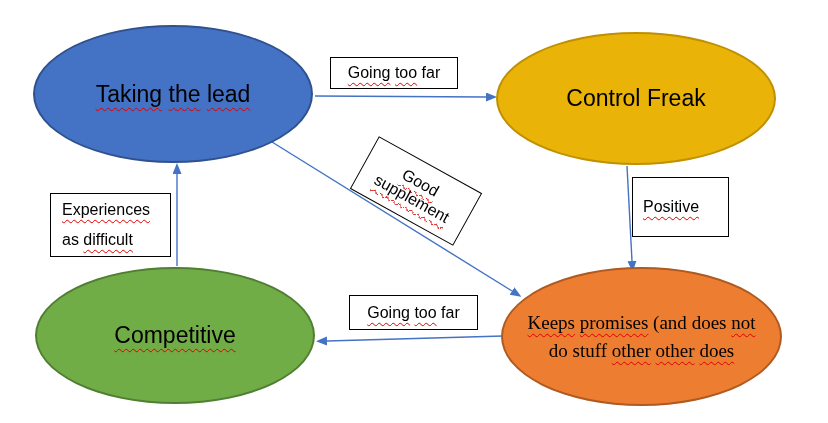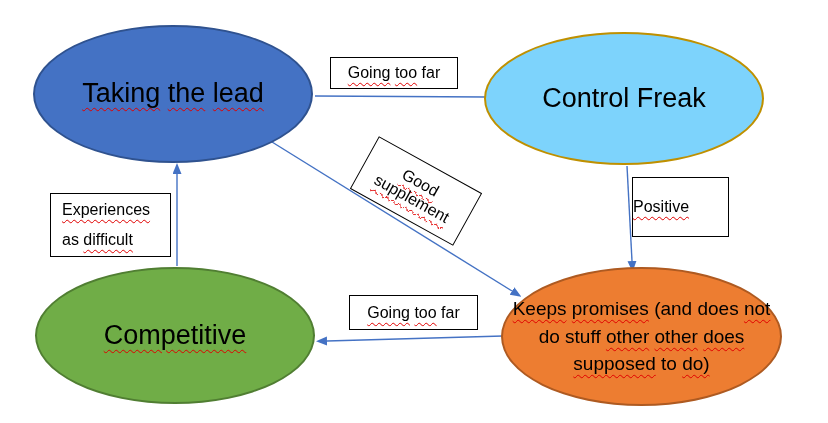--- a/index.html
+++ b/index.html
@@ -16,21 +16,21 @@
   .arrowhead { fill: var(--arrow, #4472C4); }
 
   .node {
     position: absolute; z-index: 2;
     border-radius: 50%;
     box-sizing: border-box;
     border: 2.5px solid;
     display: flex; align-items: center; justify-content: center;
     text-align: center;
   }
-  .node-big { font-size: 27px; line-height: 1.25; }
+  .node-big { font-size: 23px; line-height: 1.25; }
   .node-small { font-size: 19px; line-height: 1.45; padding: 0 14px; }
 
   .label-box {
     position: absolute; z-index: 3;
     background: var(--boxfill, #fff);
     border: 1.5px solid var(--boxborder, #000);
     box-sizing: border-box;
     font-size: 16px;
     display: flex; flex-direction: column; justify-content: center;
   }
@@ -66,50 +66,49 @@
     <path class="arrow-line" marker-end="url(#ah)" d="M503,336 L327,341"></path>
     <path class="arrow-line" marker-end="url(#ah)" d="M177,266 L177,174"></path>
   </svg>
 
   <div class="node node-big" style="left: 33px; top: 25px; width: 280px; height: 138px; background: rgb(68, 114, 196); border-color: rgb(47, 82, 143);">
     <div>
         <div class="tline"><span class="sp">Taking</span> <span class="sp">the</span> <span class="sp">lead</span></div>
       </div>
   </div>
 
-  <div class="node node-big" style="left: 484px; top: 32px; width: 280px; height: 133px; background: #7dd3fc; border-color: rgb(191, 144, 0);">
+  <div class="node node-big" style="left: 496px; top: 32px; width: 280px; height: 133px; background: #eab308; border-color: rgb(191, 144, 0);">
     <div>
         <div class="tline"><span>Control</span> <span>Freak</span></div>
       </div>
   </div>
 
   <div class="node node-big" style="left: 35px; top: 267px; width: 280px; height: 137px; background: rgb(112, 173, 71); border-color: rgb(80, 126, 50); text-align: right;">
     <div>
         <div class="tline"><span class="sp">Competitive</span></div>
       </div>
   </div>
 
-  <div class="node node-small" style="left: 501px; top: 267px; width: 281px; height: 139px; background: rgb(237, 125, 49); border-color: rgb(174, 90, 33);">
+  <div class="node node-small" style="left: 501px; top: 267px; width: 281px; height: 139px; background: rgb(237, 125, 49); border-color: rgb(174, 90, 33); font-family: Liberation Serif, serif;">
     <div>
         <div class="tline"><span class="sp">Keeps</span> <span class="sp">promises</span> <span>(and</span> <span>does</span> <span class="sp">not</span></div>
         <div class="tline"><span>do</span> <span>stuff</span> <span class="sp">other</span> <span class="sp">other</span> <span class="sp">does</span></div>
-        <div class="tline"><span class="sp">supposed</span> <span>to</span> <span class="sp">do)</span></div>
       </div>
   </div>
 
   <div class="label-box label-center" style="left:330px; top:57px; width:128px; height:32px;">
       <div class="tline"><span class="sp">Going</span> <span class="sp">too</span> <span>far</span></div>
     </div>
 
   <div class="label-box label-center rotated" style="left:357px; top:161px; width:118px; height:60px;">
       <div class="tline"><span class="sp">Good</span></div>
       <div class="tline"><span class="sp">supplement</span></div>
     </div>
 
-  <div class="label-box label-left lh-tall" style="left:632px; top:177px; width:97px; height:60px; padding-left:0;gap:12px;">
+  <div class="label-box label-left lh-tall" style="left:632px; top:177px; width:97px; height:60px; padding-left:10px;gap:12px;">
       <div class="tline"><span class="sp">Positive</span></div>
     </div>
 
   <div class="label-box label-left lh-tall" style="left:50px; top:193px; width:121px; height:64px; padding-left:11px;">
       <div class="tline"><span class="sp">Experiences</span></div>
       <div class="tline"><span>as</span> <span class="sp">difficult</span></div>
     </div>
 
   <div class="label-box label-center" style="left:349px; top:295px; width:129px; height:35px;">
       <div class="tline"><span class="sp">Going</span> <span class="sp">too</span> <span>far</span></div>

